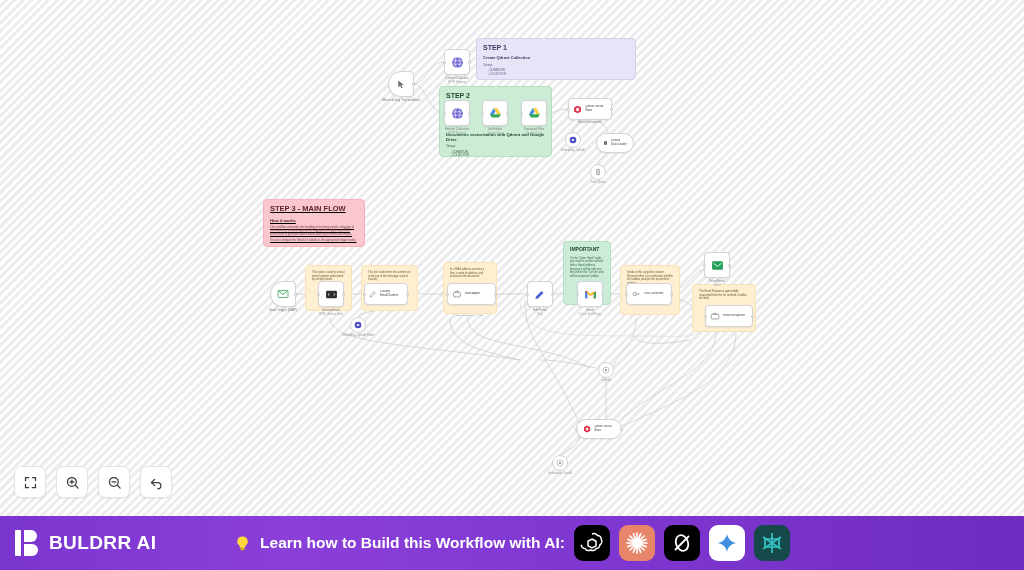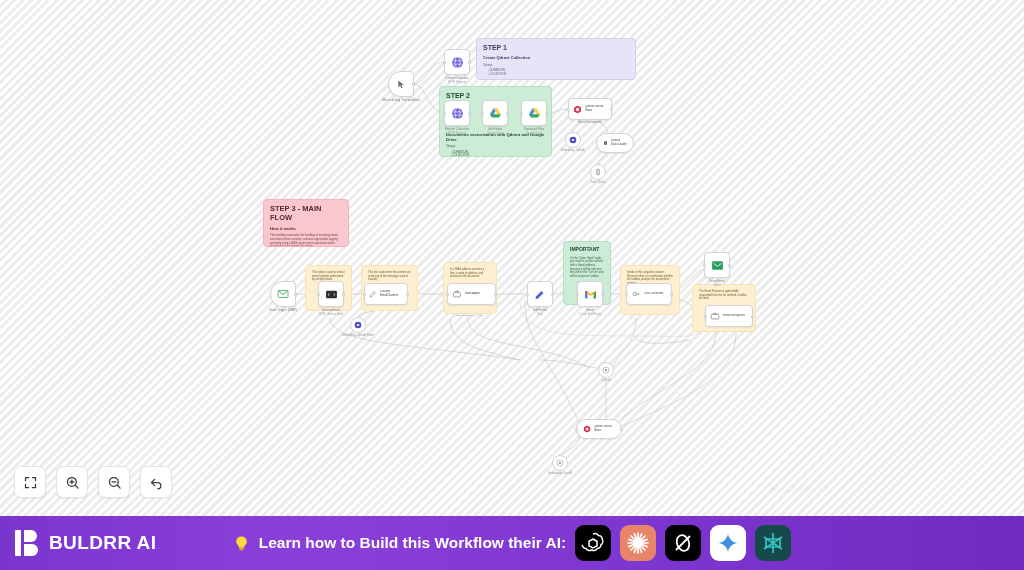--- a/index.html
+++ b/index.html
@@ -278,21 +278,21 @@
 
   <div class="sticky sticky-green" style="left:439px; top:86px; width:113px; height:71px;">
     <div class="s-title">STEP 2</div>
     <div style="height:28px"></div>
     <div class="s-sub">Documents vectorization with Qdrant and Google Drive</div>
     <div class="s-p">Change:</div>
     <div class="s-li">- QDRANTURL</div>
     <div class="s-li">- COLLECTION</div>
   </div>
 
-  <div class="sticky sticky-pink" style="left:263px; top:199px; width:86px; height:48px;">
+  <div class="sticky sticky-pink" style="left:263px; top:199px; width:102px; height:48px;text-decoration:underline;">
     <div class="s-title">STEP 3 - MAIN FLOW</div>
     <div class="s-sub">How it works</div>
     <div class="s-p">This workflow automates the handling of incoming emails, extraction of their contents, semantic appropriate tagging and reply using a RAG vector store to generate replies based upon your internal documents.</div>
     <div class="s-p">You can configure the Gmail or Outlook as the appropriate trigger nodes.</div>
   </div>
 
   <div class="sticky sticky-mint" style="left:563px; top:241px; width:48px; height:64px;">
     <div class="s-title">IMPORTANT</div>
     <div class="s-p">On the 'Open Gmail' node, you need to set the method with a Gmail address because it will be only one that will be the 'Turn on' and will be response' toolbar.</div>
   </div>
@@ -623,21 +623,21 @@
       <path d="M10 16 H18 A6 6 0 0 1 18 28 H10 Z" fill="#ffffff"></path>
     </svg>
     <span class="bname">BULDRR AI</span>
   </div>
 
   <div id="cta">
     <svg width="17" height="19" viewBox="0 0 24 24">
       <path d="M12 2 A7 7 0 0 0 8 15 V18 H16 V15 A7 7 0 0 0 12 2 Z" fill="#ffd93b"></path>
       <rect x="9" y="18.5" width="6" height="3" rx="1" fill="#d8b018"></rect>
     </svg>
-    <span class="ctatext">Learn how to Build this Workflow their AI:</span>
+    <span class="ctatext">Learn how to Build this Workflow with AI:</span>
 
     <div id="logos">
       <div class="logo-tile lt-openai">
         <svg width="24" height="24" viewBox="0 0 24 24" fill="none" stroke="#ffffff" stroke-width="1.5">
           <path d="M12 3.2 C13.9 2 16.4 2.6 17.5 4.5 C19.6 4.5 21.3 6.2 21.3 8.3 C22.4 10.2 21.8 12.7 19.9 13.8 C19.9 15.9 18.2 17.6 16.1 17.6 C15 19.5 12.5 20.1 10.6 19 C8.7 20.1 6.2 19.5 5.1 17.6 C3 17.6 1.3 15.9 1.3 13.8"></path>
           <path d="M12 8 L16 10.3 L16 14.8 L12 17 L8 14.8 L8 10.3 Z"></path>
         </svg>
       </div>
       <div class="logo-tile lt-claude">
         <svg width="24" height="24" viewBox="0 0 24 24" stroke="#ffffff" stroke-width="1.7" stroke-linecap="round">

